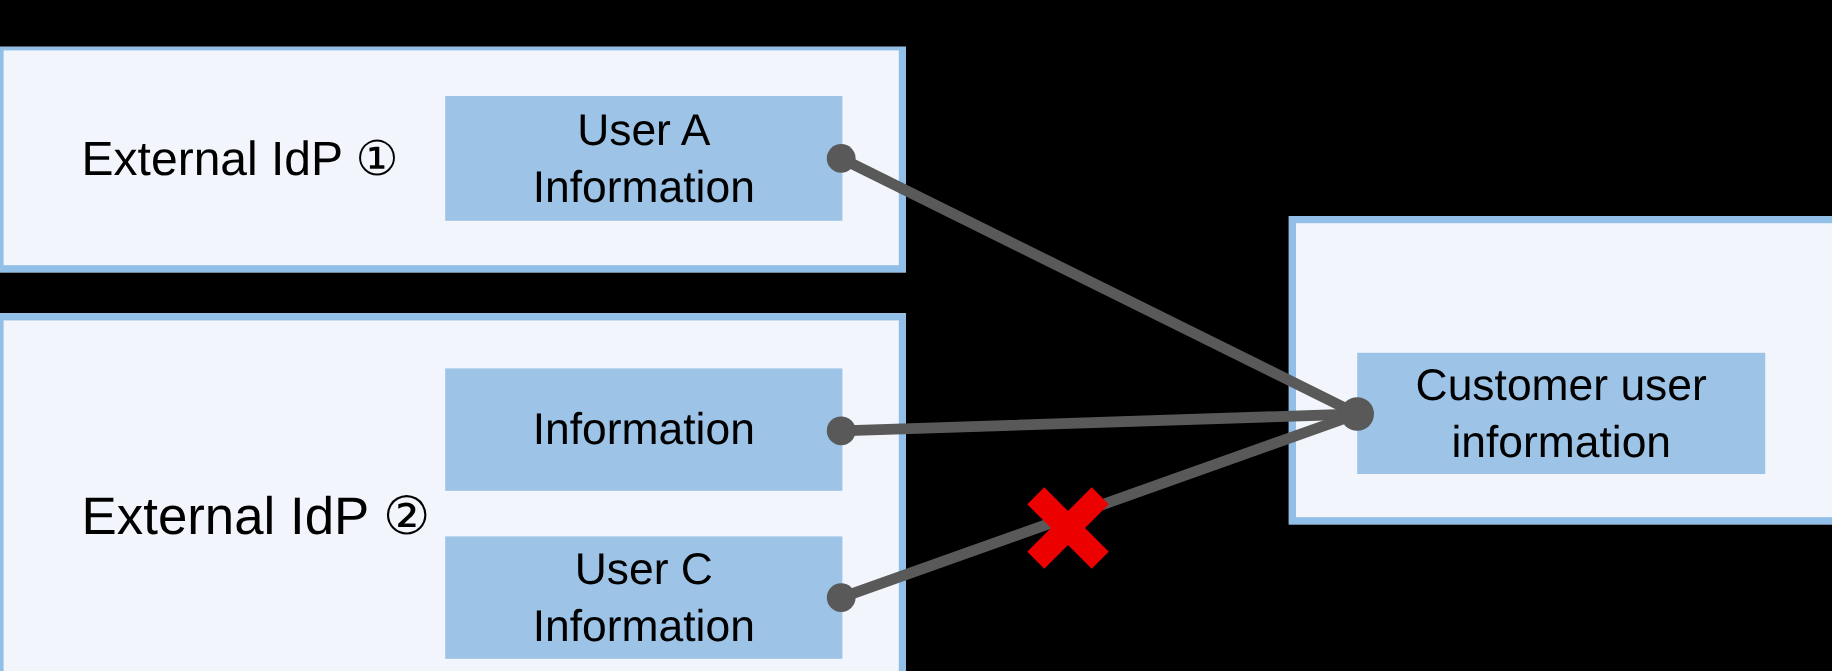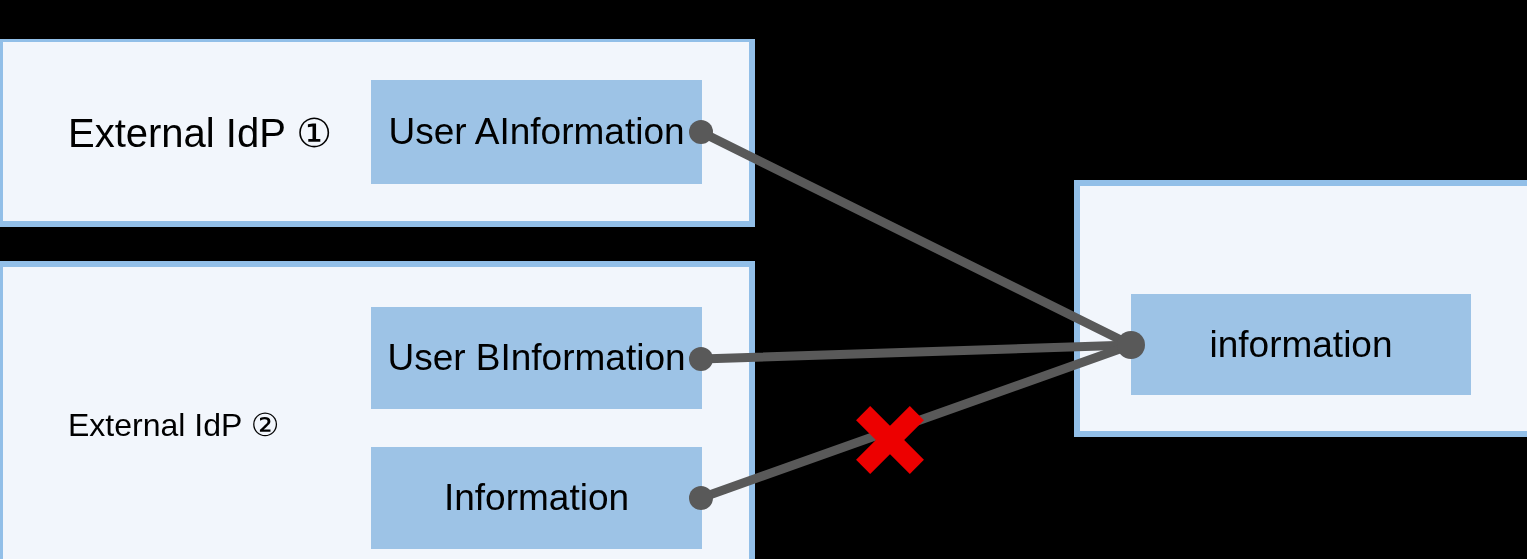--- a/index.html
+++ b/index.html
@@ -51,34 +51,35 @@
     line-height: 1;
   }
   #label-idp1 {
     left: 68px;
     top: 74px;
     font-size: 40px;
   }
   #label-idp2 {
     left: 68px;
     top: 370px;
-    font-size: 32px;
+    font-size: 44px;
   }
   #label-ops {
     left: 1253px;
     top: 176px;
     font-size: 38px;
   }
 
   
   .databox {
     position: absolute;
     background: #9DC3E6;
     color: #000000;
     display: flex;
+    flex-direction: column;
     align-items: center;
     justify-content: center;
     text-align: left;
     font-size: 37px;
     line-height: 1.28;
     box-sizing: border-box;
   }
   #box-user-a { left: 371px; top: 41px;  width: 331px; height: 104px; }
   #box-user-b { left: 371px; top: 268px; width: 331px; height: 102px; }
   #box-user-c { left: 371px; top: 408px; width: 331px; height: 102px; }
@@ -129,29 +130,30 @@
   <div class="panel-title" id="label-idp2">External IdP ②</div>
 
   <div class="panel" id="panel-ops"></div>
 
   <div class="databox" id="box-user-a">
     <span class="line">User A</span>
     <span class="line">Information</span>
   </div>
 
   <div class="databox" id="box-user-b">
-    <span class="line">User B</span>
     <span class="line">Information</span>
   </div>
 
   <div class="databox" id="box-user-c">
+    <span class="line">User C</span>
     <span class="line">Information</span>
   </div>
 
   <div class="databox" id="box-customer">
+    <span class="line">Customer user</span>
     <span class="line">information</span>
   </div>
 
   <svg id="connectors" viewBox="0 0 1527 559">
 
     <g>
       <line x1="701" y1="93" x2="1131" y2="306" stroke="#595959" stroke-width="9" stroke-linecap="round"></line>
       <circle cx="701" cy="93" r="12" fill="#595959"></circle>
     </g>
 

